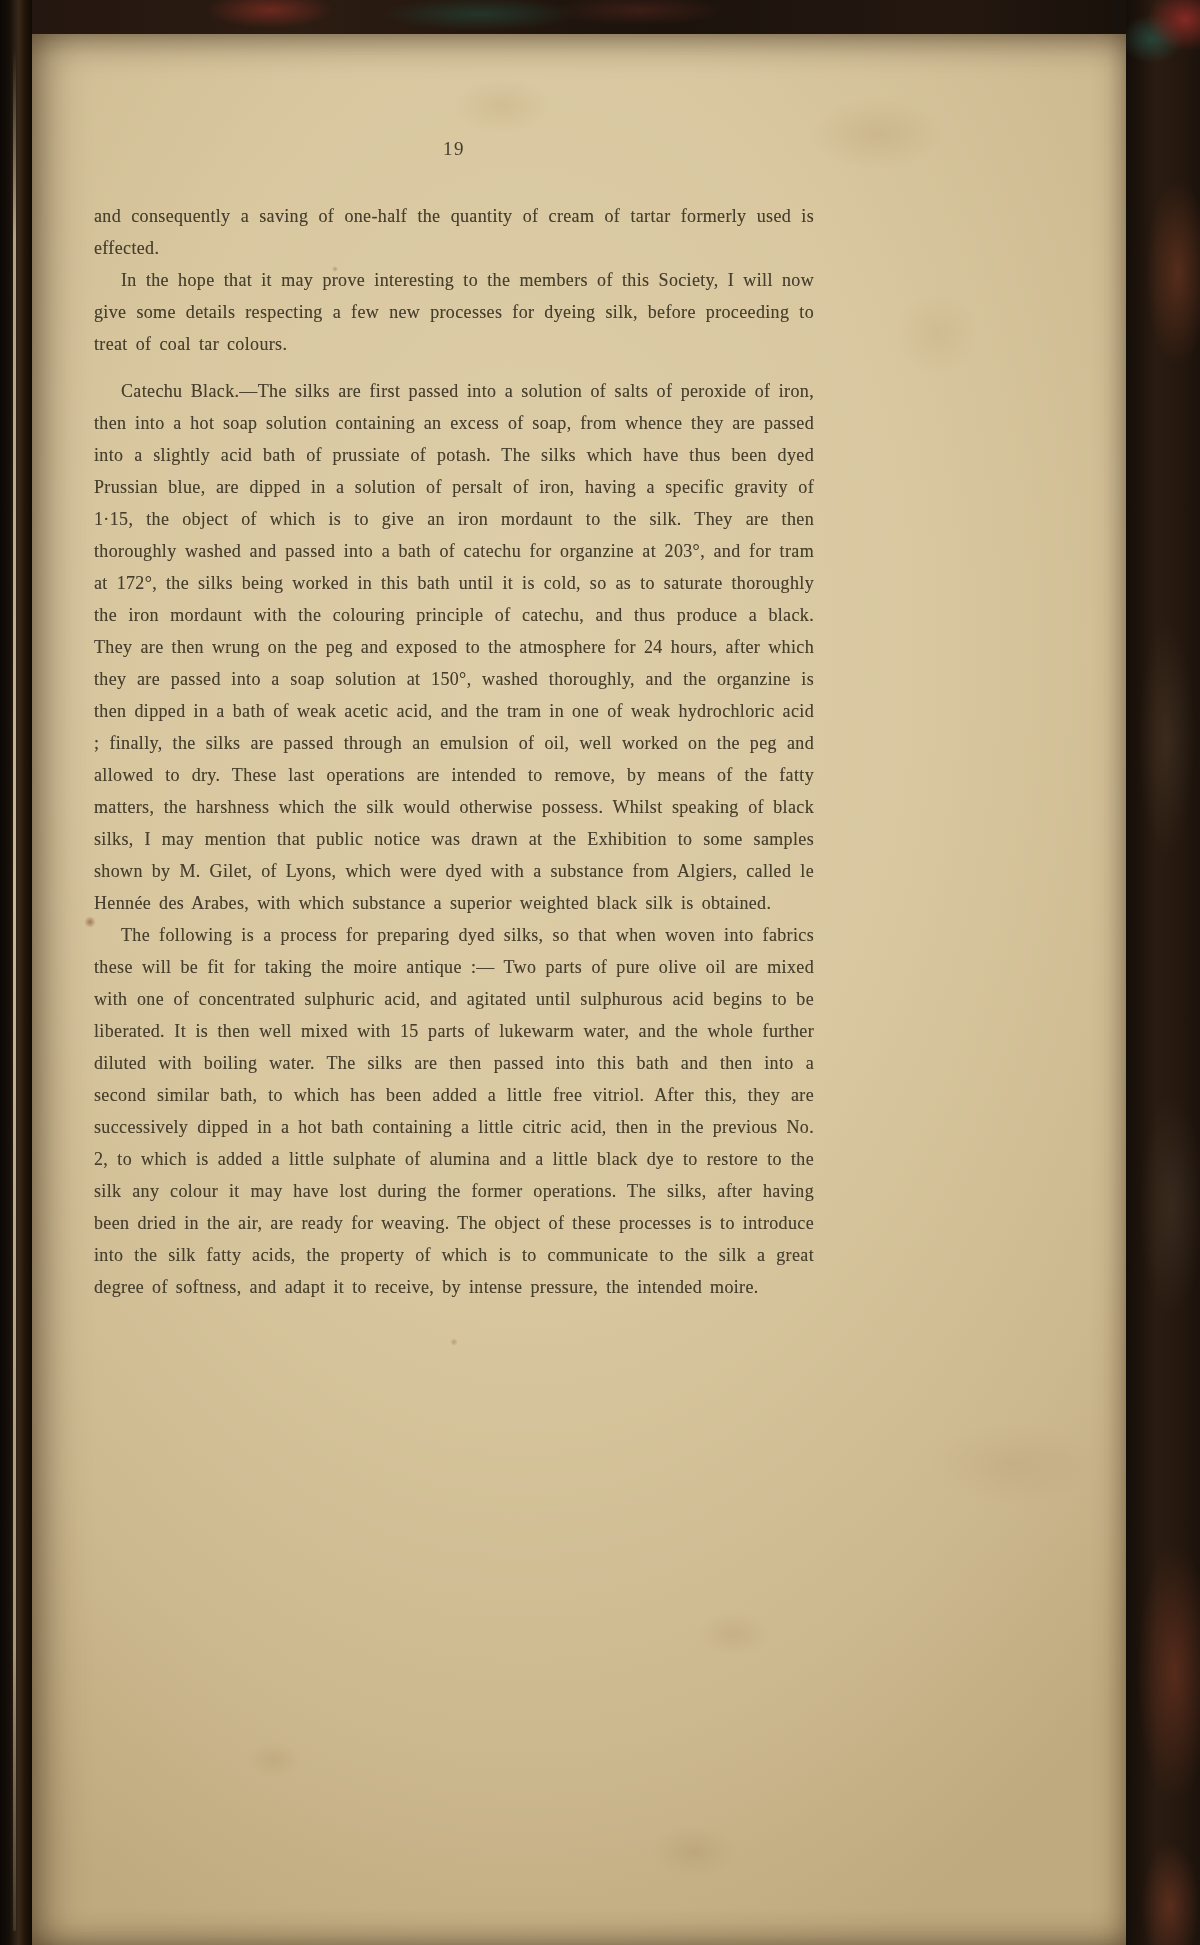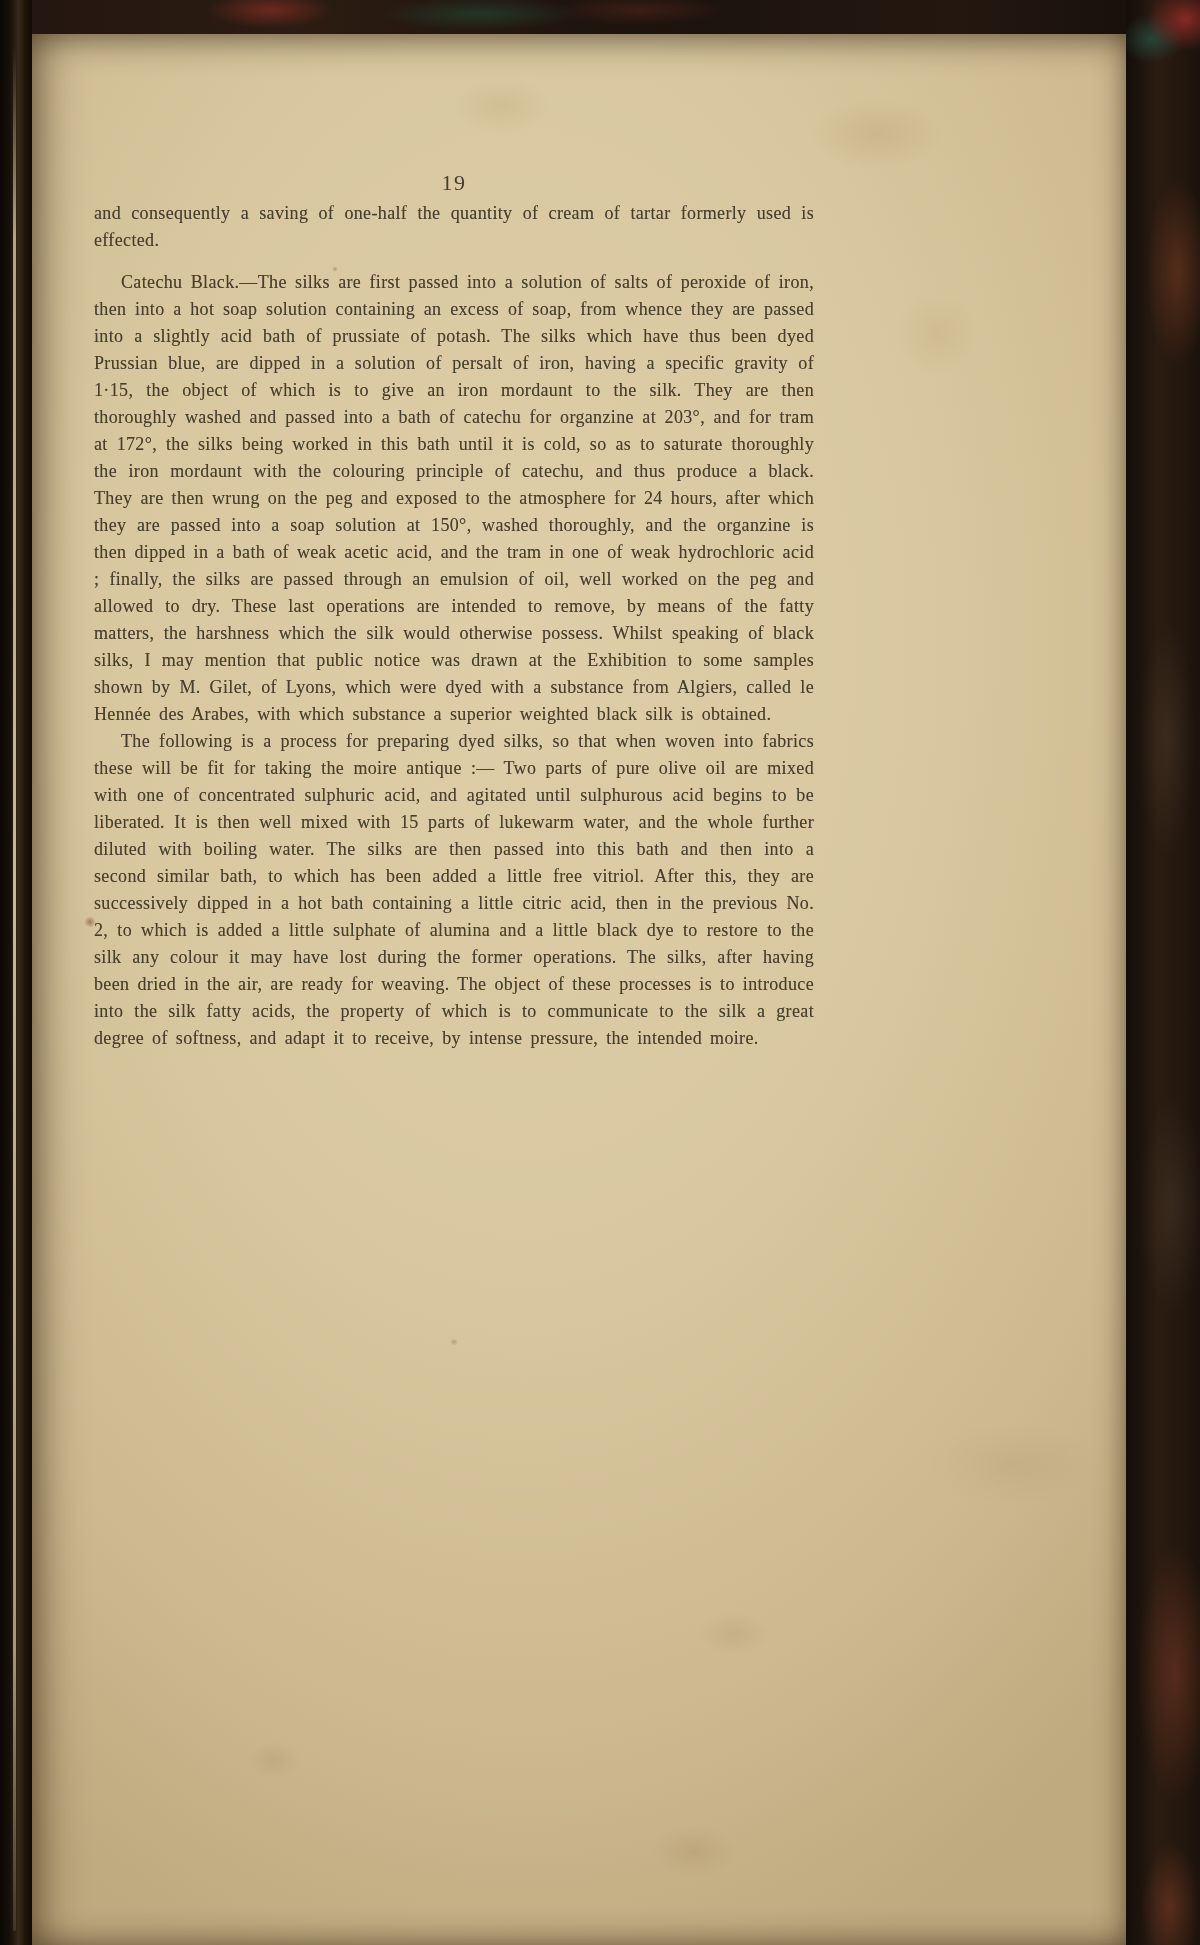--- a/index.html
+++ b/index.html
@@ -86,35 +86,35 @@
       radial-gradient(60px 60px at 905px 300px, rgba(150,112,60,.10), transparent 70%),
       radial-gradient(4px 4px at 303px 235px, rgba(100,70,40,.35), transparent 75%),
       radial-gradient(5px 5px at 422px 1308px, rgba(110,72,35,.32), transparent 75%),
       radial-gradient(52px 32px at 702px 1600px, rgba(142,102,55,.13), transparent 70%),
       radial-gradient(38px 26px at 242px 1726px, rgba(142,102,55,.13), transparent 70%),
       radial-gradient(62px 38px at 662px 1818px, rgba(142,102,55,.15), transparent 70%),
       radial-gradient(120px 60px at 980px 1430px, rgba(140,100,55,.10), transparent 70%);
   }
   .page-number {
     position: absolute;
-    left: 62px; top: 136px;
+    left: 62px; top: 104px;
     width: 720px;
     text-align: center;
     font-family: "Liberation Serif", "DejaVu Serif", serif;
-    font-size: 22px;
+    font-size: 19px;
     letter-spacing: 1.5px;
     color: #453e2f;
   }
   .text-block {
     position: absolute;
     left: 62px; top: 166px;
     width: 720px;
     font-family: "Liberation Serif", "DejaVu Serif", serif;
     font-size: 18px;
-    line-height: 27px;
+    line-height: 32px;
     letter-spacing: 0.35px;
     word-spacing: 3.2px;
     color: #463f2e;
     text-align: justify;
     text-shadow: 0 0 0.5px rgba(70,60,42,.45);
   }
   .text-block p.para {
     margin: 0;
   }
   .text-block p.para.indent {
@@ -133,17 +133,18 @@
   <div class="cover-top"></div>
   <div class="spine-left">
     <div class="page-edge-line"></div>
   </div>
   <div class="cover-right"></div>
   <div class="page">
     <div class="stains"></div>
     <div class="page-number">19</div>
     <div class="text-block">
         <p class="para"><span>and consequently a saving of one-half the quantity of cream of tartar formerly used is effected.</span></p>
+        <p class="para indent"><span>In the hope that it may prove interesting to the members of this Society, I will now give some details respecting a few new processes for dyeing silk, before proceeding to treat of coal tar colours.</span></p>
         <p class="para indent space-before"><span class="italic">Catechu Black.</span><span>—The silks are first passed into a solution of salts of peroxide of iron, then into a hot soap solution containing an excess of soap, from whence they are passed into a slightly acid bath of prussiate of potash. The silks which have thus been dyed Prussian blue, are dipped in a solution of persalt of iron, having a specific gravity of 1·15, the object of which is to give an iron mordaunt to the silk. They are then thoroughly washed and passed into a bath of catechu for organzine at 203°, and for tram at 172°, the silks being worked in this bath until it is cold, so as to saturate thoroughly the iron mordaunt with the colouring principle of catechu, and thus produce a black. They are then wrung on the peg and exposed to the atmosphere for 24 hours, after which they are passed into a soap solution at 150°, washed thoroughly, and the organzine is then dipped in a bath of weak acetic acid, and the tram in one of weak hydrochloric acid ; finally, the silks are passed through an emulsion of oil, well worked on the peg and allowed to dry. These last operations are intended to remove, by means of the fatty matters, the harshness which the silk would otherwise possess. Whilst speaking of black silks, I may mention that public notice was drawn at the Exhibition to some samples shown by M. Gilet, of Lyons, which were dyed with a substance from Algiers, called </span><span class="italic">le Hennée des Arabes,</span><span> with which substance a superior weighted black silk is obtained.</span></p>
         <p class="para indent"><span>The following is a process for preparing dyed silks, so that when woven into fabrics these will be fit for taking the moire antique :— Two parts of pure olive oil are mixed with one of concentrated sulphuric acid, and agitated until sulphurous acid begins to be liberated. It is then well mixed with 15 parts of lukewarm water, and the whole further diluted with boiling water. The silks are then passed into this bath and then into a second similar bath, to which has been added a little free vitriol. After this, they are successively dipped in a hot bath containing a little citric acid, then in the previous No. 2, to which is added a little sulphate of alumina and a little black dye to restore to the silk any colour it may have lost during the former operations. The silks, after having been dried in the air, are ready for weaving. The object of these processes is to introduce into the silk fatty acids, the property of which is to communicate to the silk a great degree of softness, and adapt it to receive, by intense pressure, the intended moire.</span></p>
       </div>
   </div>
 </div>
 
 </body></html>

